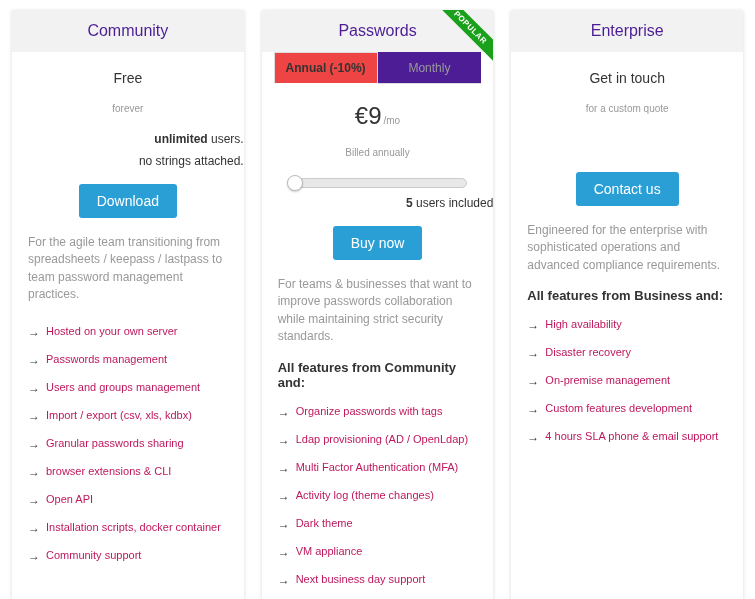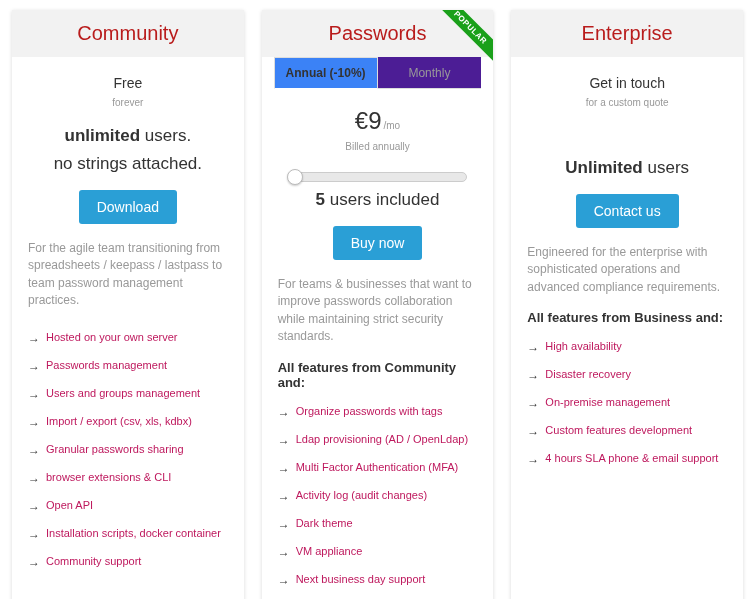--- a/index.html
+++ b/index.html
@@ -18,22 +18,22 @@
     background: #fff;
     box-shadow: 0 1px 4px rgba(0,0,0,0.15);
     display: flex;
     flex-direction: column;
     overflow: hidden;
   }
   .card-header {
     background: #f2f2f2;
     text-align: center;
     padding: 12px 0;
-    font-size: 20px;
-    color: #b91c1c;
+    font-size: 16px;
+    color: #4c1d95;
     font-weight: 400;
   }
   .ribbon {
     position: absolute;
     top: 10px;
     right: -28px;
     background: #1aa01a;
     color: #fff;
     font-size: 8px;
     font-weight: bold;
@@ -46,25 +46,25 @@
     padding: 18px 10px 14px;
   }
   .price-title {
     font-size: 14px;
     color: #333;
     font-weight: 400;
   }
   .price-sub {
     font-size: 10px;
     color: #999;
-    margin-top: 6px;
+    margin-top: 17px;
   }
   .users-line {
-    text-align: center;
-    font-size: 17px;
+    text-align: right;
+    font-size: 12px;
     color: #333;
     margin: 4px 0;
   }
   .users-line b { font-weight: 700; }
   .btn {
     display: inline-block;
     background: #2a9fd6;
     color: #fff;
     border: none;
     border-radius: 3px;
@@ -114,21 +114,21 @@
     text-align: center;
     font-size: 12px;
     padding: 8px 0;
     color: #999;
     cursor: pointer;
     border: 1px solid transparent;
     border-bottom: none;
     background: #4c1d95;
   }
   .tab.active {
-    background: #3b82f6;
+    background: #ef4444;
     color: #333;
     font-weight: 700;
     border-color: #ddd;
     border-bottom: 1px solid #fff;
     margin-bottom: -1px;
   }
   .price-big {
     font-size: 24px;
     color: #333;
     font-weight: 400;
@@ -215,38 +215,35 @@
   </div>
   <div class="btn-wrap">
     <button class="btn">Buy now</button>
   </div>
   <div class="description">For teams &amp; businesses that want to improve passwords collaboration while maintaining strict security standards.</div>
   <div class="feat-head">All features from Community and:</div>
   <ul class="features">
       <li>Organize passwords with tags</li>
       <li>Ldap provisioning (AD / OpenLdap)</li>
       <li>Multi Factor Authentication (MFA)</li>
-      <li>Activity log (audit changes)</li>
+      <li>Activity log (theme changes)</li>
       <li>Dark theme</li>
       <li>VM appliance</li>
       <li>Next business day support</li>
     </ul>
 
 </div>
 
 <div class="card">
   <div class="card-header">Enterprise</div>
   <div class="price-block">
     <div class="price-title">Get in touch</div>
     <div class="price-sub">for a custom quote</div>
   </div>
   <div style="height:32px"></div>
-  <div class="users-line">
-    <b>Unlimited</b><span> users</span>
-  </div>
   <div class="btn-wrap">
     <button class="btn">Contact us</button>
   </div>
   <div class="description">Engineered for the enterprise with sophisticated operations and advanced compliance requirements.</div>
   <div class="feat-head">All features from Business and:</div>
   <ul class="features">
       <li>High availability</li>
       <li>Disaster recovery</li>
       <li>On-premise management</li>
       <li>Custom features development</li>

